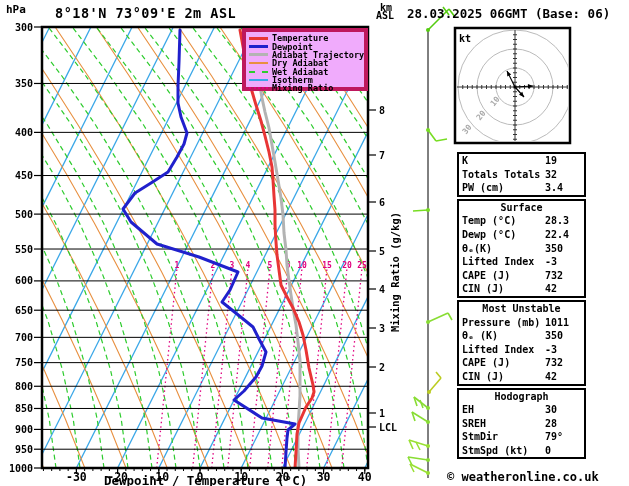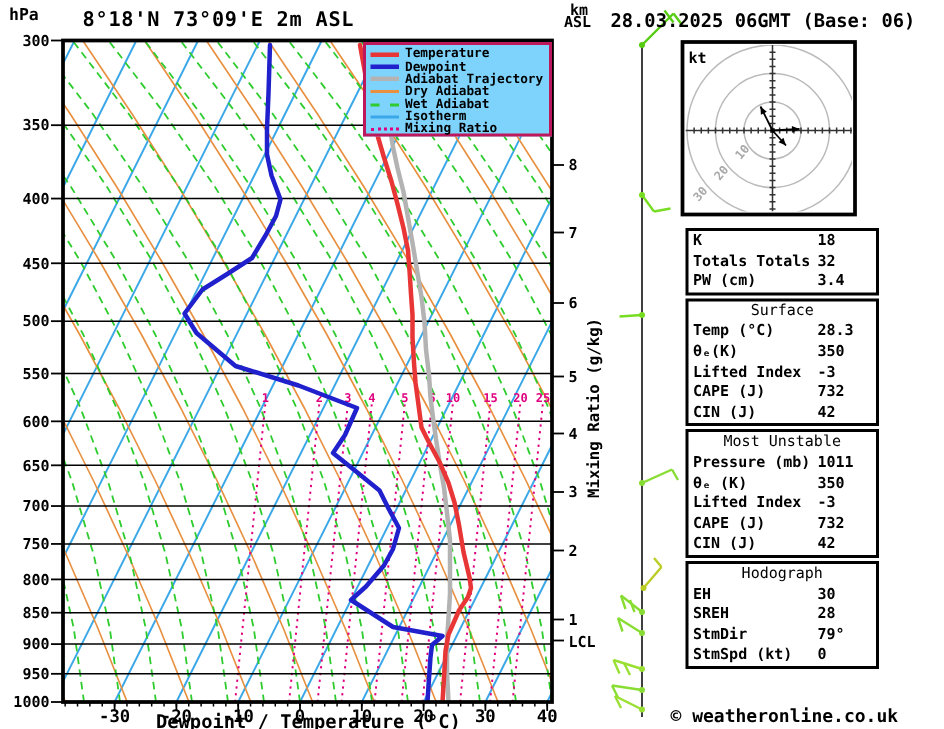--- a/index.html
+++ b/index.html
@@ -8,28 +8,28 @@
   .abs{position:absolute;white-space:nowrap}
   .bold{font-weight:bold}
   svg text{font-family:"DejaVu Sans Mono",monospace;fill:#000;font-weight:bold}
   .axlbl{font-size:10px}
   .tmplbl{font-size:11.5px}
   .kmlbl{font-size:10px}
   .mrlbl{font-size:8px;fill:#e0007f}
   .ringlbl{font-size:8px;fill:#a9a9a9;font-weight:bold}
   .ktlbl{font-size:10px}
   .rotlbl{font-size:10.5px}
-  #legend{position:absolute;left:242px;top:28px;width:126px;height:63px;background:#7dd3fc;
-          border:2px solid #be185d;box-sizing:border-box;padding:2px 2px 0 3px;z-index:3}
+  #legend{position:absolute;left:242px;top:28px;width:126px;height:63px;background:#f0abfc;
+          border:4px solid #be185d;box-sizing:border-box;padding:2px 2px 0 3px;z-index:3}
   .lg-row{display:flex;align-items:center;height:8.35px}
   .lg-swatch{width:19px;flex:0 0 19px;margin-right:4px}
   .lg-label{font-size:8.5px;font-weight:bold;line-height:8px;white-space:nowrap}
   #tables{position:absolute;left:457px;top:152px;width:129px;z-index:3}
   .tbox{border:2px solid #000;background:#fff;margin-bottom:2px;padding:0 3px}
-  .thead{text-align:center;font-size:10px;font-weight:normal;line-height:13.6px}
+  .thead{text-align:center;font-size:10px;font-weight:bold;line-height:13.6px}
   .trow{display:flex;justify-content:space-between;font-size:10px;font-weight:bold;line-height:13.6px}
   .tlabel{white-space:nowrap}
   .tval{width:36px;text-align:left;white-space:nowrap}
   #hpa-label{left:6px;top:3px;font-size:11px}
   #main-title{left:55px;top:5px;font-size:13.5px;letter-spacing:0.5px}
   #km-unit{left:380px;top:2px;font-size:10px}
   #asl-unit{left:376px;top:10px;font-size:10px}
   #date-title{left:407px;top:6px;font-size:12.5px}
   #xaxis-title{left:104px;top:473px;font-size:12.5px}
   #footer{left:447px;top:470px;font-size:12px}
@@ -410,36 +410,40 @@
       </div>
       <div class="lg-row">
         <div class="lg-swatch" style="border-top: 2px dotted rgb(224, 0, 127);"></div>
         <span class="lg-label">Mixing Ratio</span>
       </div>
     </div>
   <div id="tables">
       <div class="tbox">
         <div class="trow">
           <span class="tlabel">K</span>
-          <span class="tval">18</span>
+          <span class="tval">19</span>
         </div>
         <div class="trow">
           <span class="tlabel">Totals Totals</span>
           <span class="tval">32</span>
         </div>
         <div class="trow">
           <span class="tlabel">PW (cm)</span>
           <span class="tval">3.4</span>
         </div>
       </div>
       <div class="tbox">
         <div class="thead">Surface</div>
         <div class="trow">
           <span class="tlabel">Temp (°C)</span>
           <span class="tval">28.3</span>
+        </div>
+        <div class="trow">
+          <span class="tlabel">Dewp (°C)</span>
+          <span class="tval">22.4</span>
         </div>
         <div class="trow">
           <span class="tlabel">θₑ(K)</span>
           <span class="tval">350</span>
         </div>
         <div class="trow">
           <span class="tlabel">Lifted Index</span>
           <span class="tval">-3</span>
         </div>
         <div class="trow">

